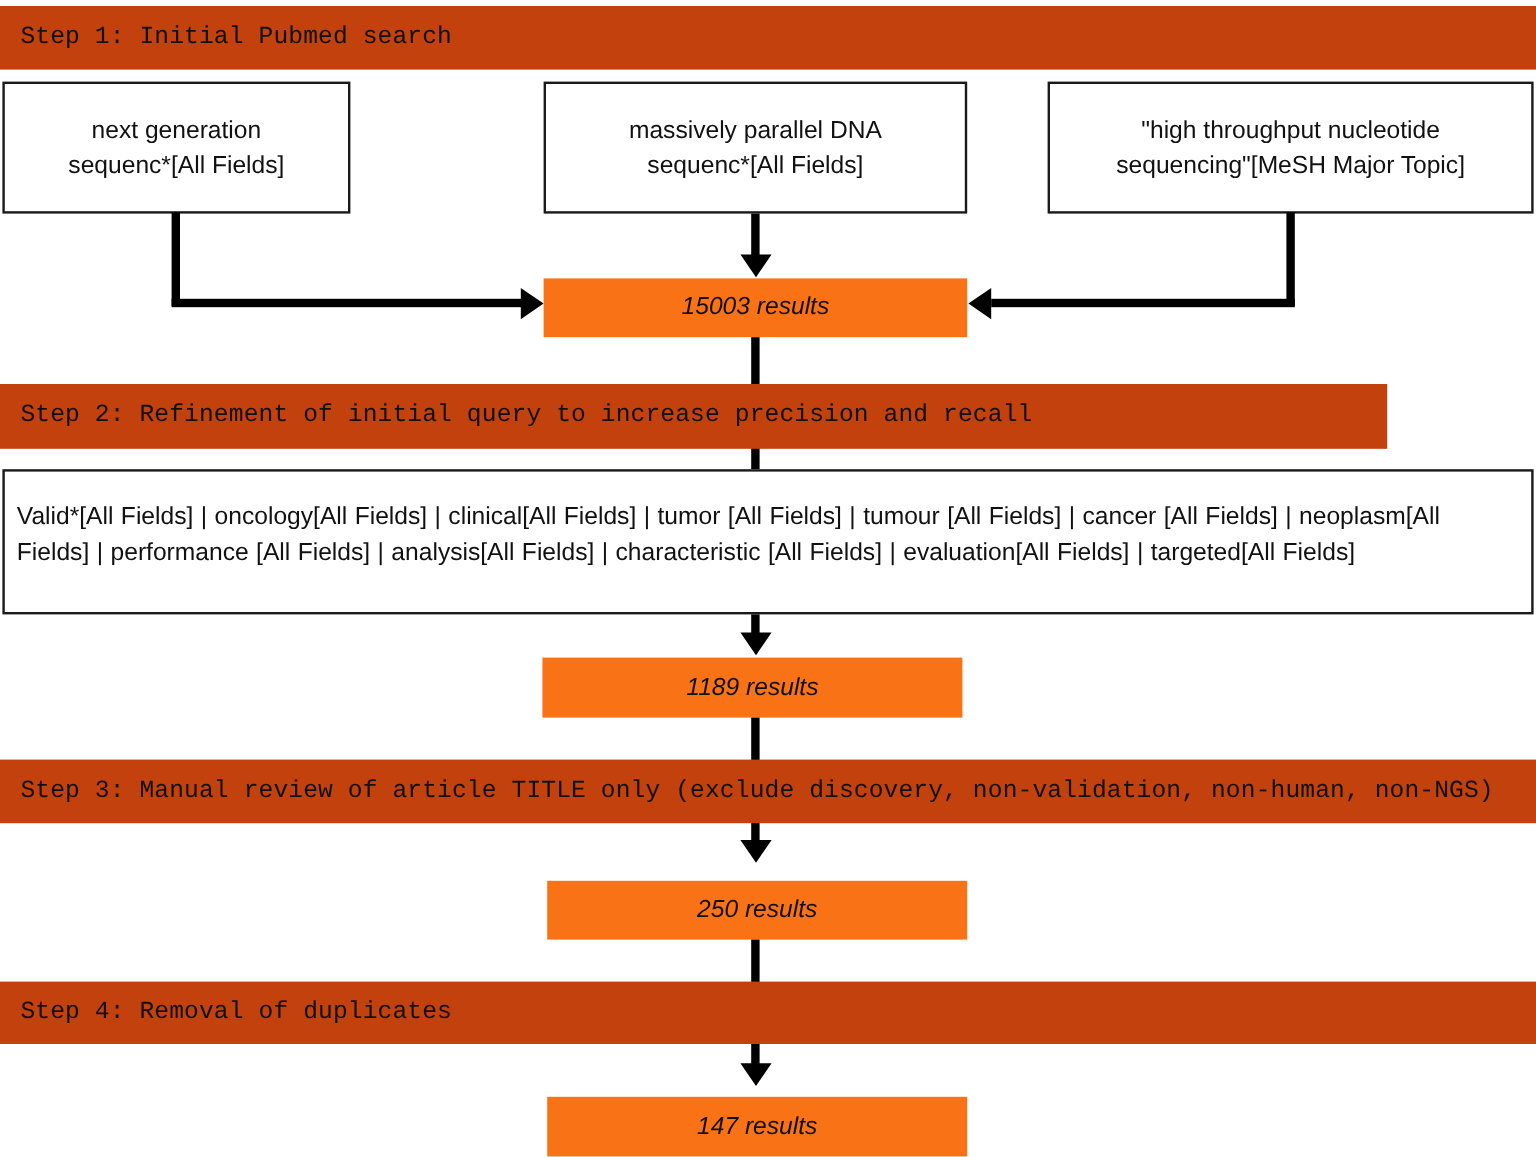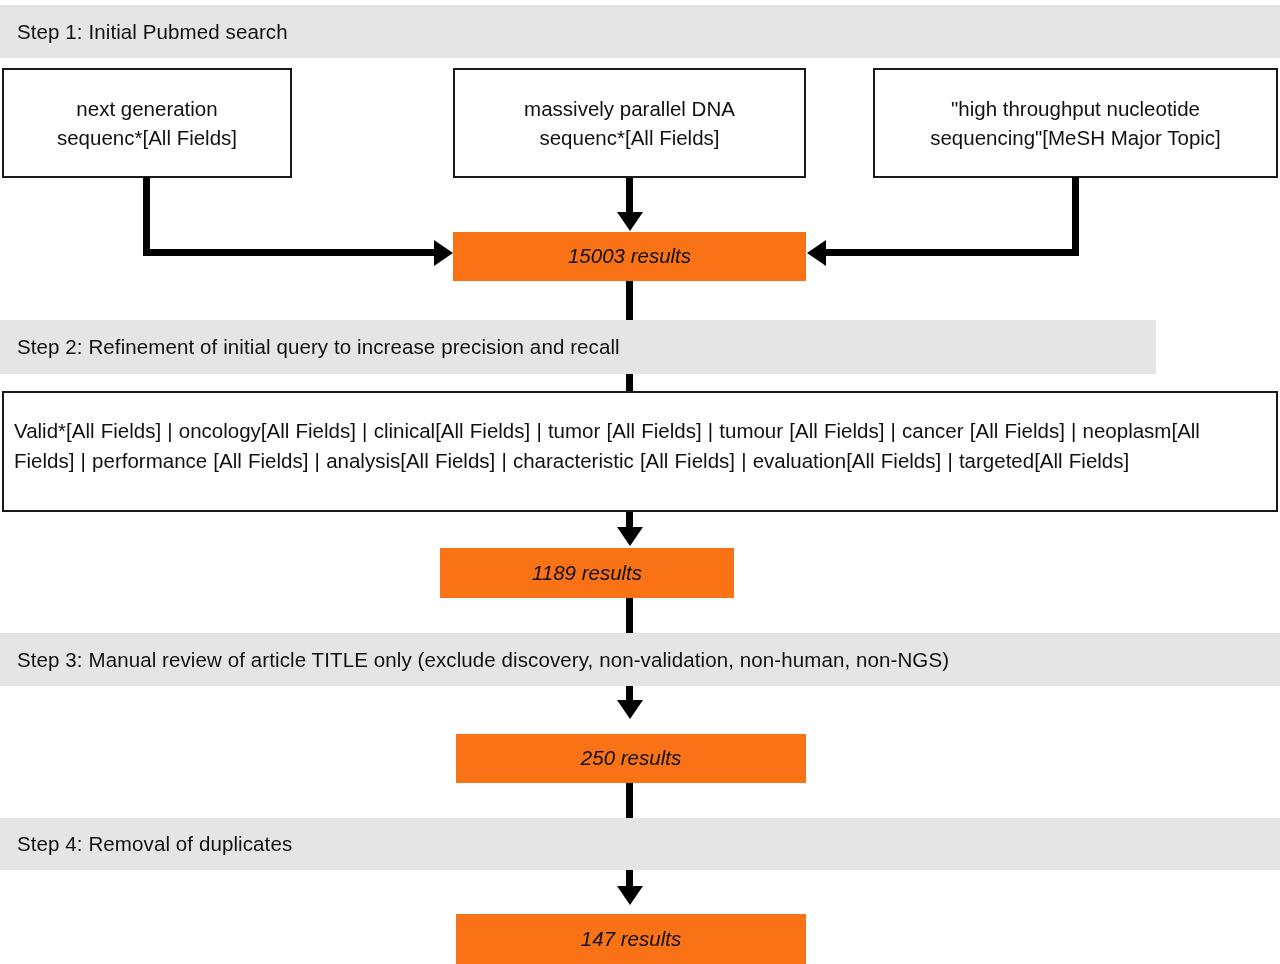--- a/index.html
+++ b/index.html
@@ -16,25 +16,26 @@
     position: relative;
     width: 1280px;
     height: 964px;
     background: #ffffff;
     overflow: hidden;
   }
 
   
   .step-bar {
     position: absolute;
-    background: #e5e5e5;
+    background: #c2410c;
     display: flex;
     align-items: center;
     box-sizing: border-box;
     padding-left: 17px;
+    font-family: Liberation Mono, monospace;
   }
   .step-bar .step-text {
     font-size: 20.5px;
     line-height: 1.15;
     color: #111111;
     letter-spacing: 0.1px;
     white-space: nowrap;
   }
 
   
@@ -172,21 +173,21 @@
     <span class="step-text">Step 2: Refinement of initial query to increase precision and recall</span>
   </div>
 
   <div class="query-box" style="left:2px; top:391px; width:1276px; height:121px;">
     <span class="query-text">Valid*[All Fields] | oncology[All Fields] | clinical[All Fields] | tumor [All Fields] | tumour [All Fields] | cancer [All Fields] | neoplasm[All Fields] | performance [All Fields] | analysis[All Fields] | characteristic [All Fields] | evaluation[All Fields] | targeted[All Fields]</span>
   </div>
 
   <div class="conn conn-v" style="left:626px; top:512px; width:7px; height:17px;"></div>
   <div class="arrow-down" style="left:616.5px; top:527px;"></div>
 
-  <div class="result-box" style="left:440px; top:548px; width:294px; height:50px;">
+  <div class="result-box" style="left:452px; top:548px; width:350px; height:50px;">
     <span class="result-text">1189 results</span>
   </div>
 
   <div class="conn conn-v" style="left:626px; top:598px; width:7px; height:105px;"></div>
 
   <div class="step-bar" style="left:0px; top:633px; width:1280px; height:53px;">
     <span class="step-text">Step 3: Manual review of article TITLE only (exclude discovery, non-validation, non-human, non-NGS)</span>
   </div>
 
   <div class="arrow-down" style="left:616.5px; top:700px;"></div>

